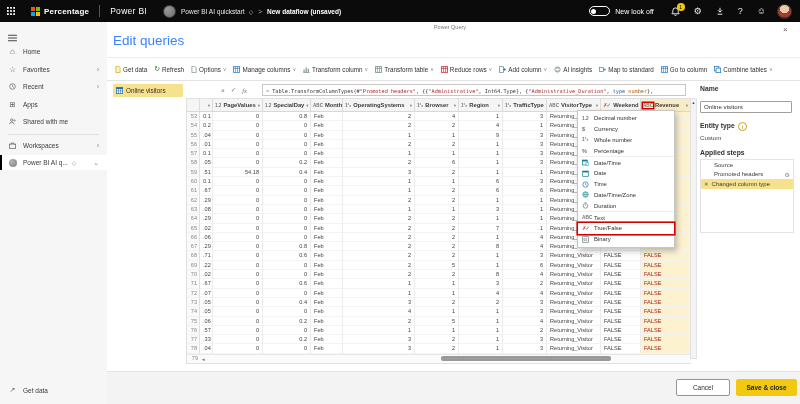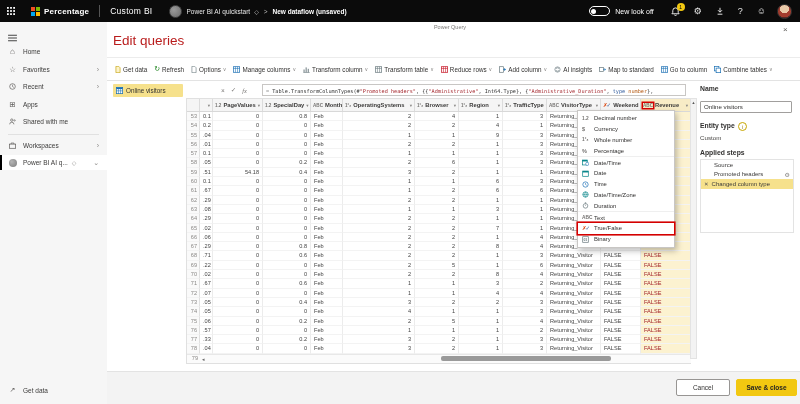--- a/index.html
+++ b/index.html
@@ -37,21 +37,21 @@
   .nav-item .nchev{margin-left:auto;margin-right:8px;font-size:7px;color:#8a8886;}
   .nav-item.sel{background:#fff;box-shadow:inset 2px 0 0 #000;}
   .nav-div{position:absolute;left:8px;width:91px;height:1px;background:#e1e1e1;}
   .nav-bottom{position:absolute;left:0;bottom:10px;width:107px;display:flex;align-items:center;font-size:6.5px;color:#3b3a39;}
   .nav-bottom .nicon{width:9px;margin-left:8px;text-align:center;font-size:7px;color:#605e5c;}
   .nav-bottom span+span{margin-left:6px;}
   
   .dialog-bg{position:absolute;left:107px;top:22px;width:693px;height:382px;background:#fff;}
   .pq-label{position:absolute;left:370px;top:24px;width:160px;text-align:center;font-size:5.5px;color:#797775;}
   .pq-close{position:absolute;left:783px;top:25px;font-size:8px;color:#605e5c;}
-  .eq-title{position:absolute;left:113px;top:33px;font-size:13.5px;font-weight:300;color:#b91c1c;}
+  .eq-title{position:absolute;left:113px;top:33px;font-size:13.5px;font-weight:300;color:#3b82f6;}
   .toolbar{position:absolute;left:107px;top:57px;width:693px;height:24px;border-top:1px solid #ececec;border-bottom:1px solid #e3e3e3;
            display:flex;align-items:center;padding-left:8px;box-sizing:border-box;}
   .titem{display:inline-flex;align-items:center;margin-right:7px;font-size:6.3px;color:#323130;white-space:nowrap;}
   .titem .ticon{display:inline-flex;margin-right:2px;}
   .titem .tchev{font-size:5px;color:#8a8886;margin-left:2px;}
   
   .query-item{position:absolute;left:113px;top:84px;width:70px;height:13px;background:#f6e18c;border-radius:1px;
               display:flex;align-items:center;font-size:6.3px;color:#323130;}
   .query-item .qicon{display:inline-flex;margin:0 3px 0 3px;}
   .fbar-icons{position:absolute;left:221px;top:84px;height:12px;display:flex;align-items:center;font-size:6.5px;color:#797775;}
@@ -131,21 +131,21 @@
       </svg>
   </span>
   <span class="mslogo">
     <i style="background:#f25022"></i>
       <i style="background:#7fba00"></i>
       <i style="background:#00a4ef"></i>
       <i style="background:#ffb900"></i>
   </span>
   <span class="msname">Percentage</span>
   <span class="tb-div"></span>
-  <span class="pbi">Custom BI</span>
+  <span class="pbi">Power BI</span>
   <span class="ws-avatar"></span>
   <span class="ws-name">Power BI AI quickstart</span>
   <span class="diamond">◇</span>
   <span class="crumb-sep">&gt;</span>
   <span class="page-name">New dataflow (unsaved)</span>
   <span class="tb-spacer"></span>
   <span class="toggle">
       <i class="knob"></i>
     </span>
   <span class="toggle-label">New look off</span>

